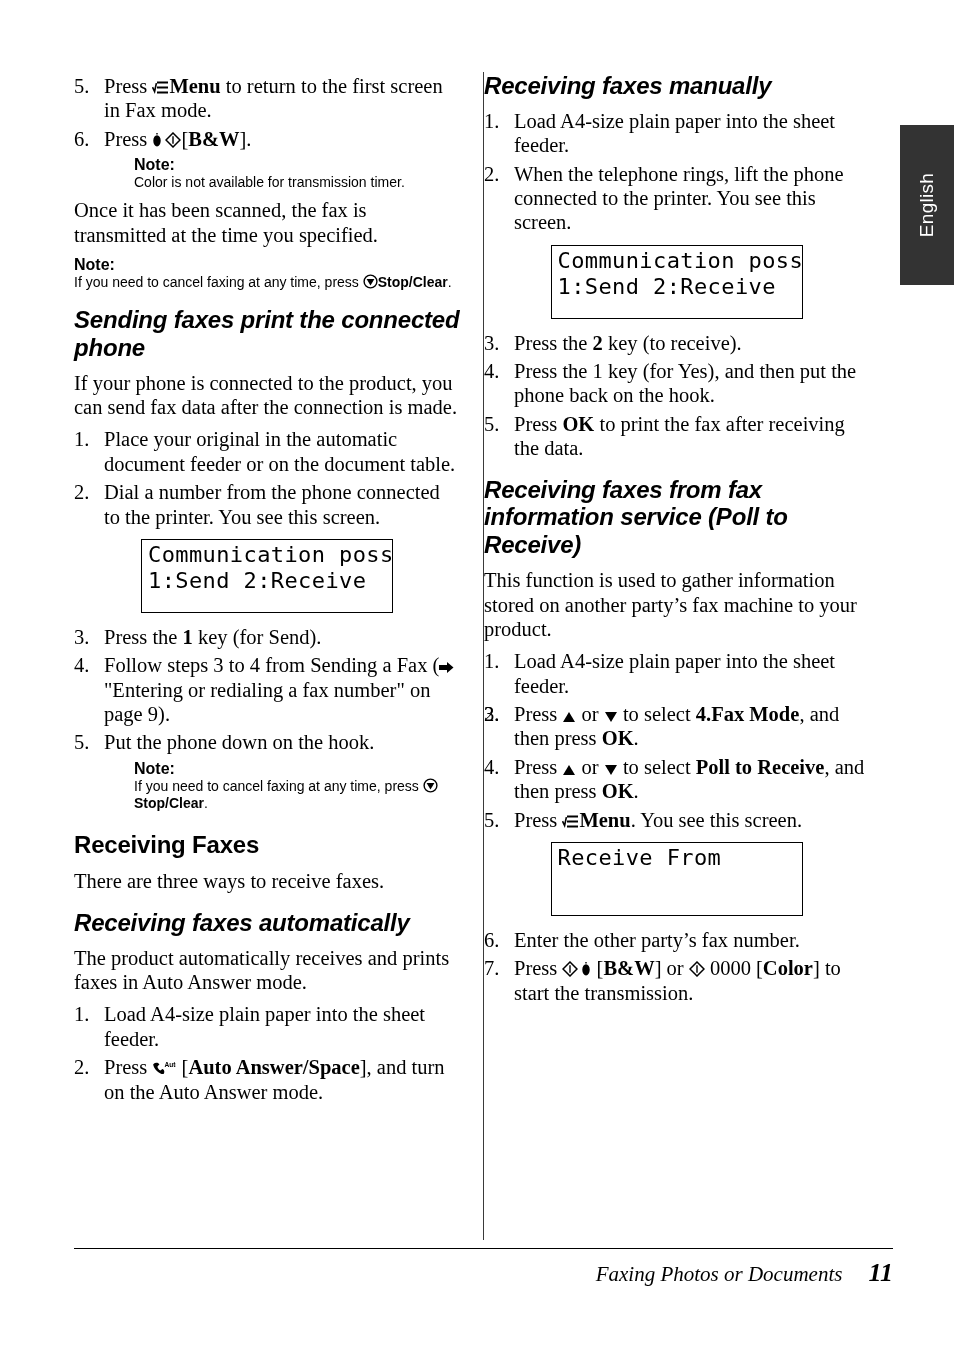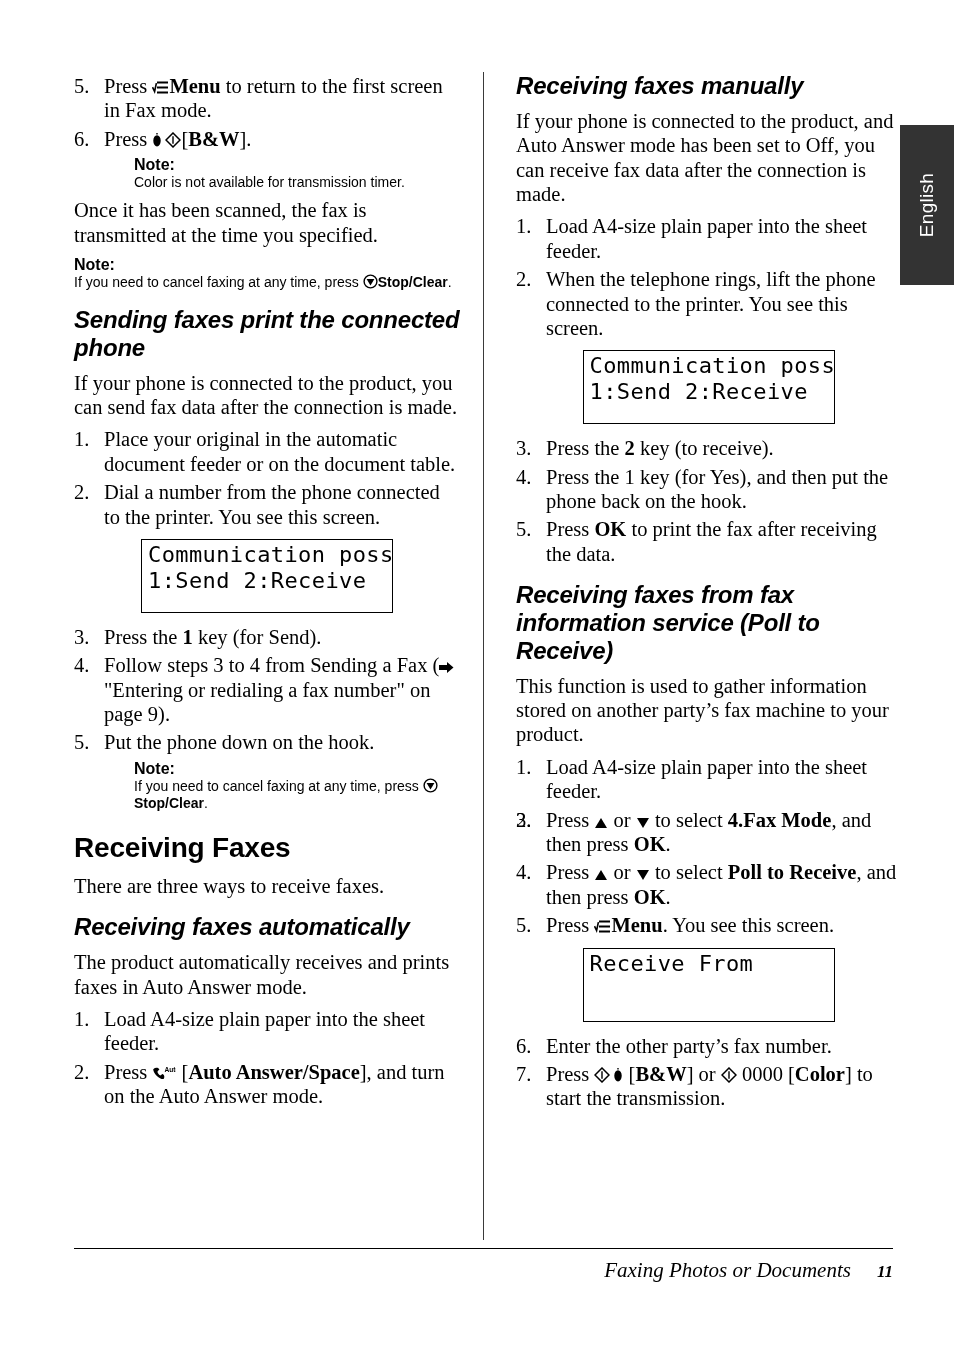--- a/index.html
+++ b/index.html
@@ -42,21 +42,21 @@
     font-size: 19px;
     letter-spacing: 0.3px;
   }
 
   
   .col {
     position: absolute;
     top: 72px;
   }
   .col-left  { left: 74px;  width: 386px; }
-  .col-right { left: 516px; width: 385px; }
+  .col-right { left: 484px; width: 385px; }
 
   .col-rule {
     position: absolute;
     left: 483px;
     top: 72px;
     width: 1px;
     height: 1168px;
     background: #3a3a3a;
   }
 
@@ -75,40 +75,40 @@
     top: 1258px;
     width: 819px;
     text-align: right;
     font-style: italic;
     font-size: 21px;
   }
   .footer .pageno {
     font-weight: bold;
     font-style: italic;
     margin-left: 26px;
-    font-size: 17px;
+    font-size: 26px;
   }
 
   
   p, ol, li, h1, h2, h3, div.note-body {
     margin: 0;
     padding: 0;
   }
 
   .para {
     font-size: 20.5px;
     line-height: 1.19;
     margin-bottom: 8px;
     text-align: left;
   }
 
   h1.h-major {
     font-family: "Liberation Sans", sans-serif;
     font-weight: bold;
-    font-size: 28px;
+    font-size: 24px;
     line-height: 1.12;
     margin: 20px 0 11px 0;
     letter-spacing: -0.2px;
   }
 
   h2.h-sub {
     font-family: "Liberation Sans", sans-serif;
     font-weight: bold;
     font-style: italic;
     font-size: 24px;
@@ -297,21 +297,20 @@
               </svg></span><span> [</span><b>Auto Answer/Space</b><span>], and turn on the Auto Answer mode.</span></span>
       </li>
     </ol>
 
   </div>
 
   <div class="col col-right">
 
     <h2 class="h-sub first">Receiving faxes manually</h2>
 
-    <p class="para">If your phone is connected to the product, and Auto Answer mode has been set to Off, you can receive fax data after the connection is made.</p>
 
     <ol class="steps">
       <li>
         <span class="num">1.</span>
         <span>Load A4-size plain paper into the sheet feeder.</span>
       </li>
       <li>
         <span class="num">2.</span>
         <span>When the telephone rings, lift the phone connected to the printer. You see this screen.</span>
       </li>

